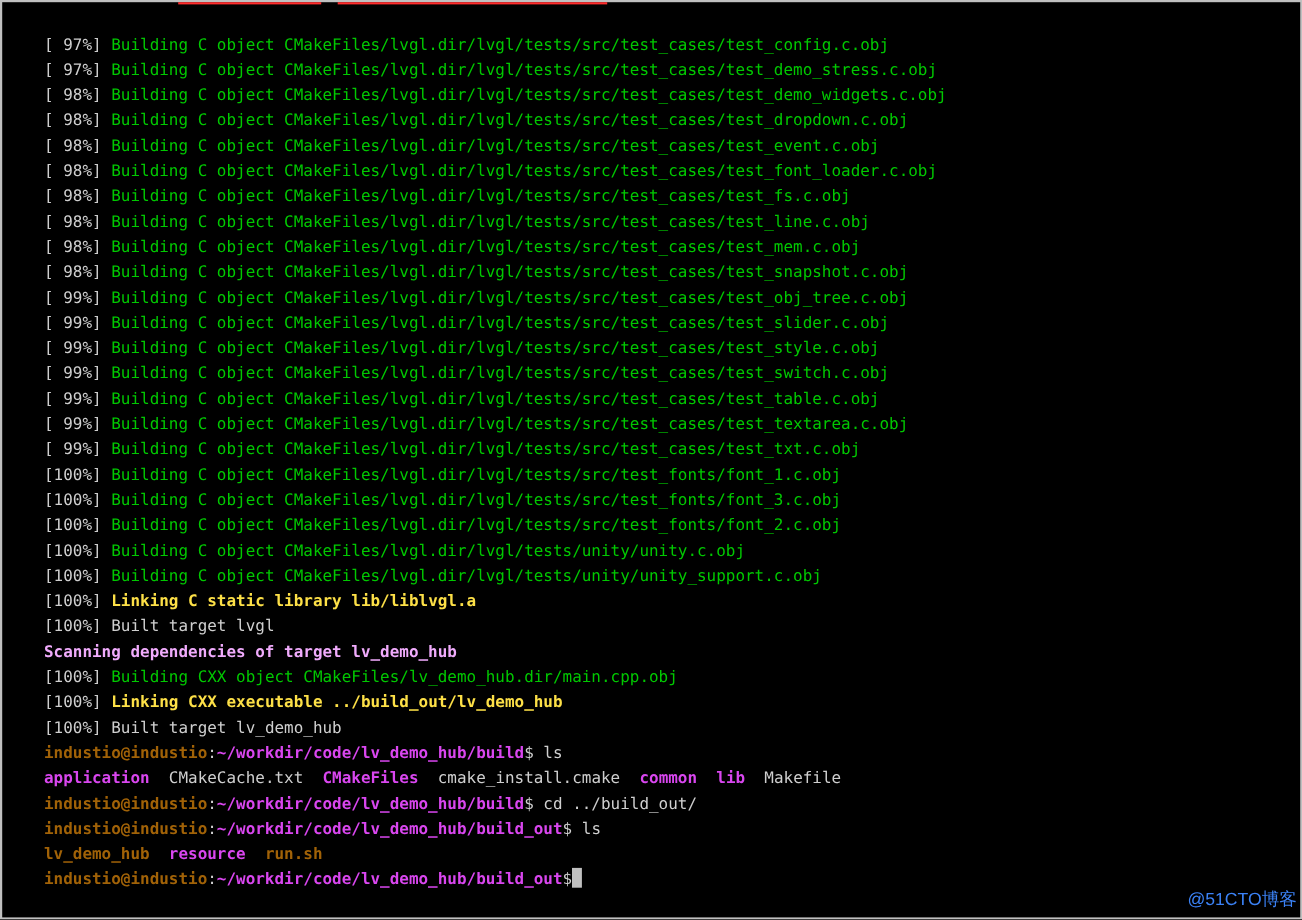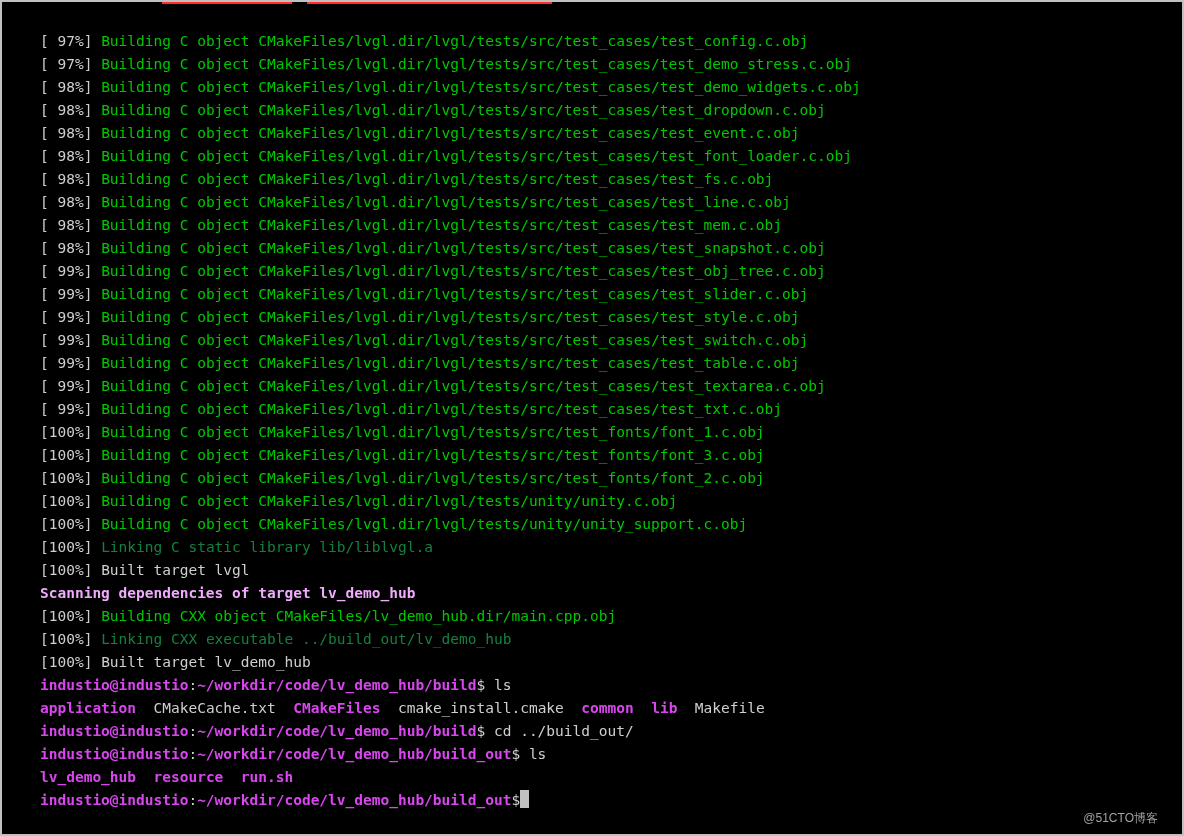--- a/index.html
+++ b/index.html
@@ -49,37 +49,37 @@
     position: absolute;
     top: 18px;
     left: 38px;
     right: 4px;
     white-space: pre;
     margin-top: 10px;
   }
   .row { height: 23px; }
   .white   { color: #cfcfcf; }
   .green   { color: #00c800; }
-  .bgreen  { color: #15803d; font-weight: normal; }
-  .bgreen2 { color: #d946ef; font-weight: bold; }
+  .bgreen  { color: #fde047; font-weight: bold; }
+  .bgreen2 { color: #a16207; font-weight: bold; }
   .magenta { color: #f0abfc; font-weight: bold; }
   .blue    { color: #d946ef; font-weight: bold; }
   .cursor {
     display: inline-block;
     width: 9px;
     height: 18px;
     background: #c0c0c0;
     vertical-align: -3px;
   }
   .watermark {
     position: absolute;
-    right: 24px;
+    right: 3px;
     bottom: 4px;
-    color: #a3a3a3;
-    font-size: 12px;
+    color: #3b82f6;
+    font-size: 16px;
     font-family: sans-serif;
   }
 </style>
 </head>
 <body>
 <div class="wrap">
 
   <div class="topbar">
     <div class="seg1"></div>
     <div class="seg2"></div>

